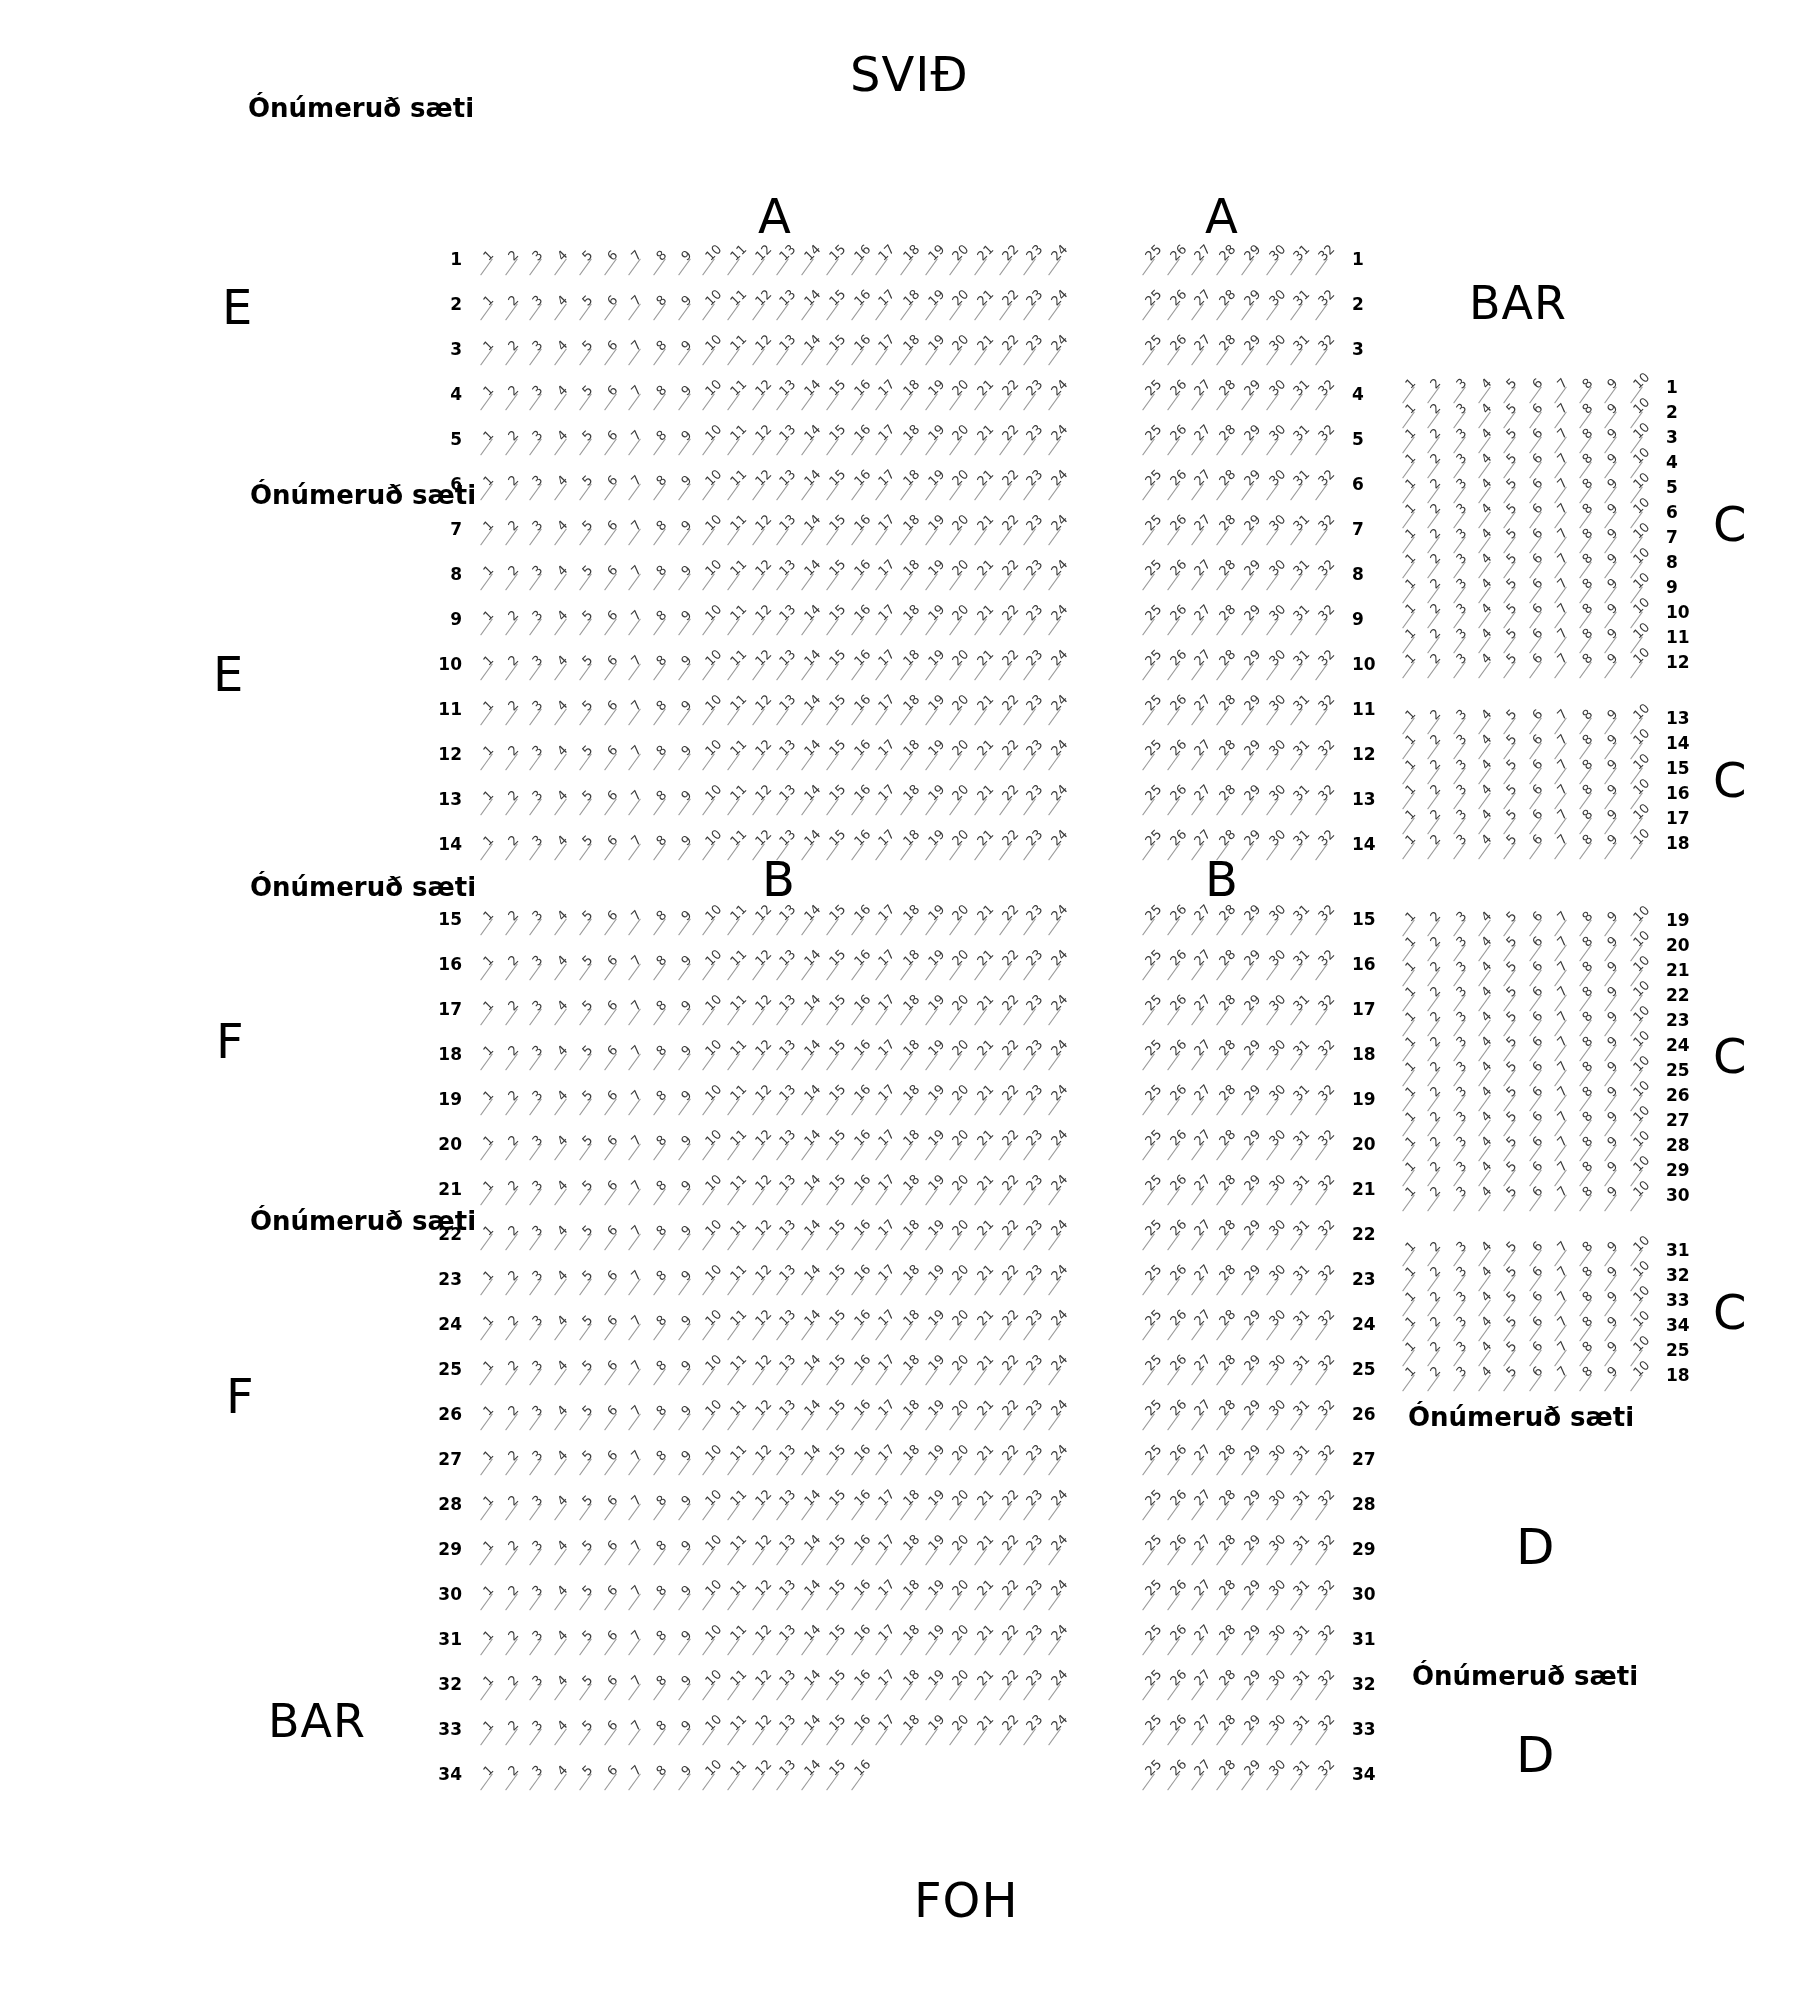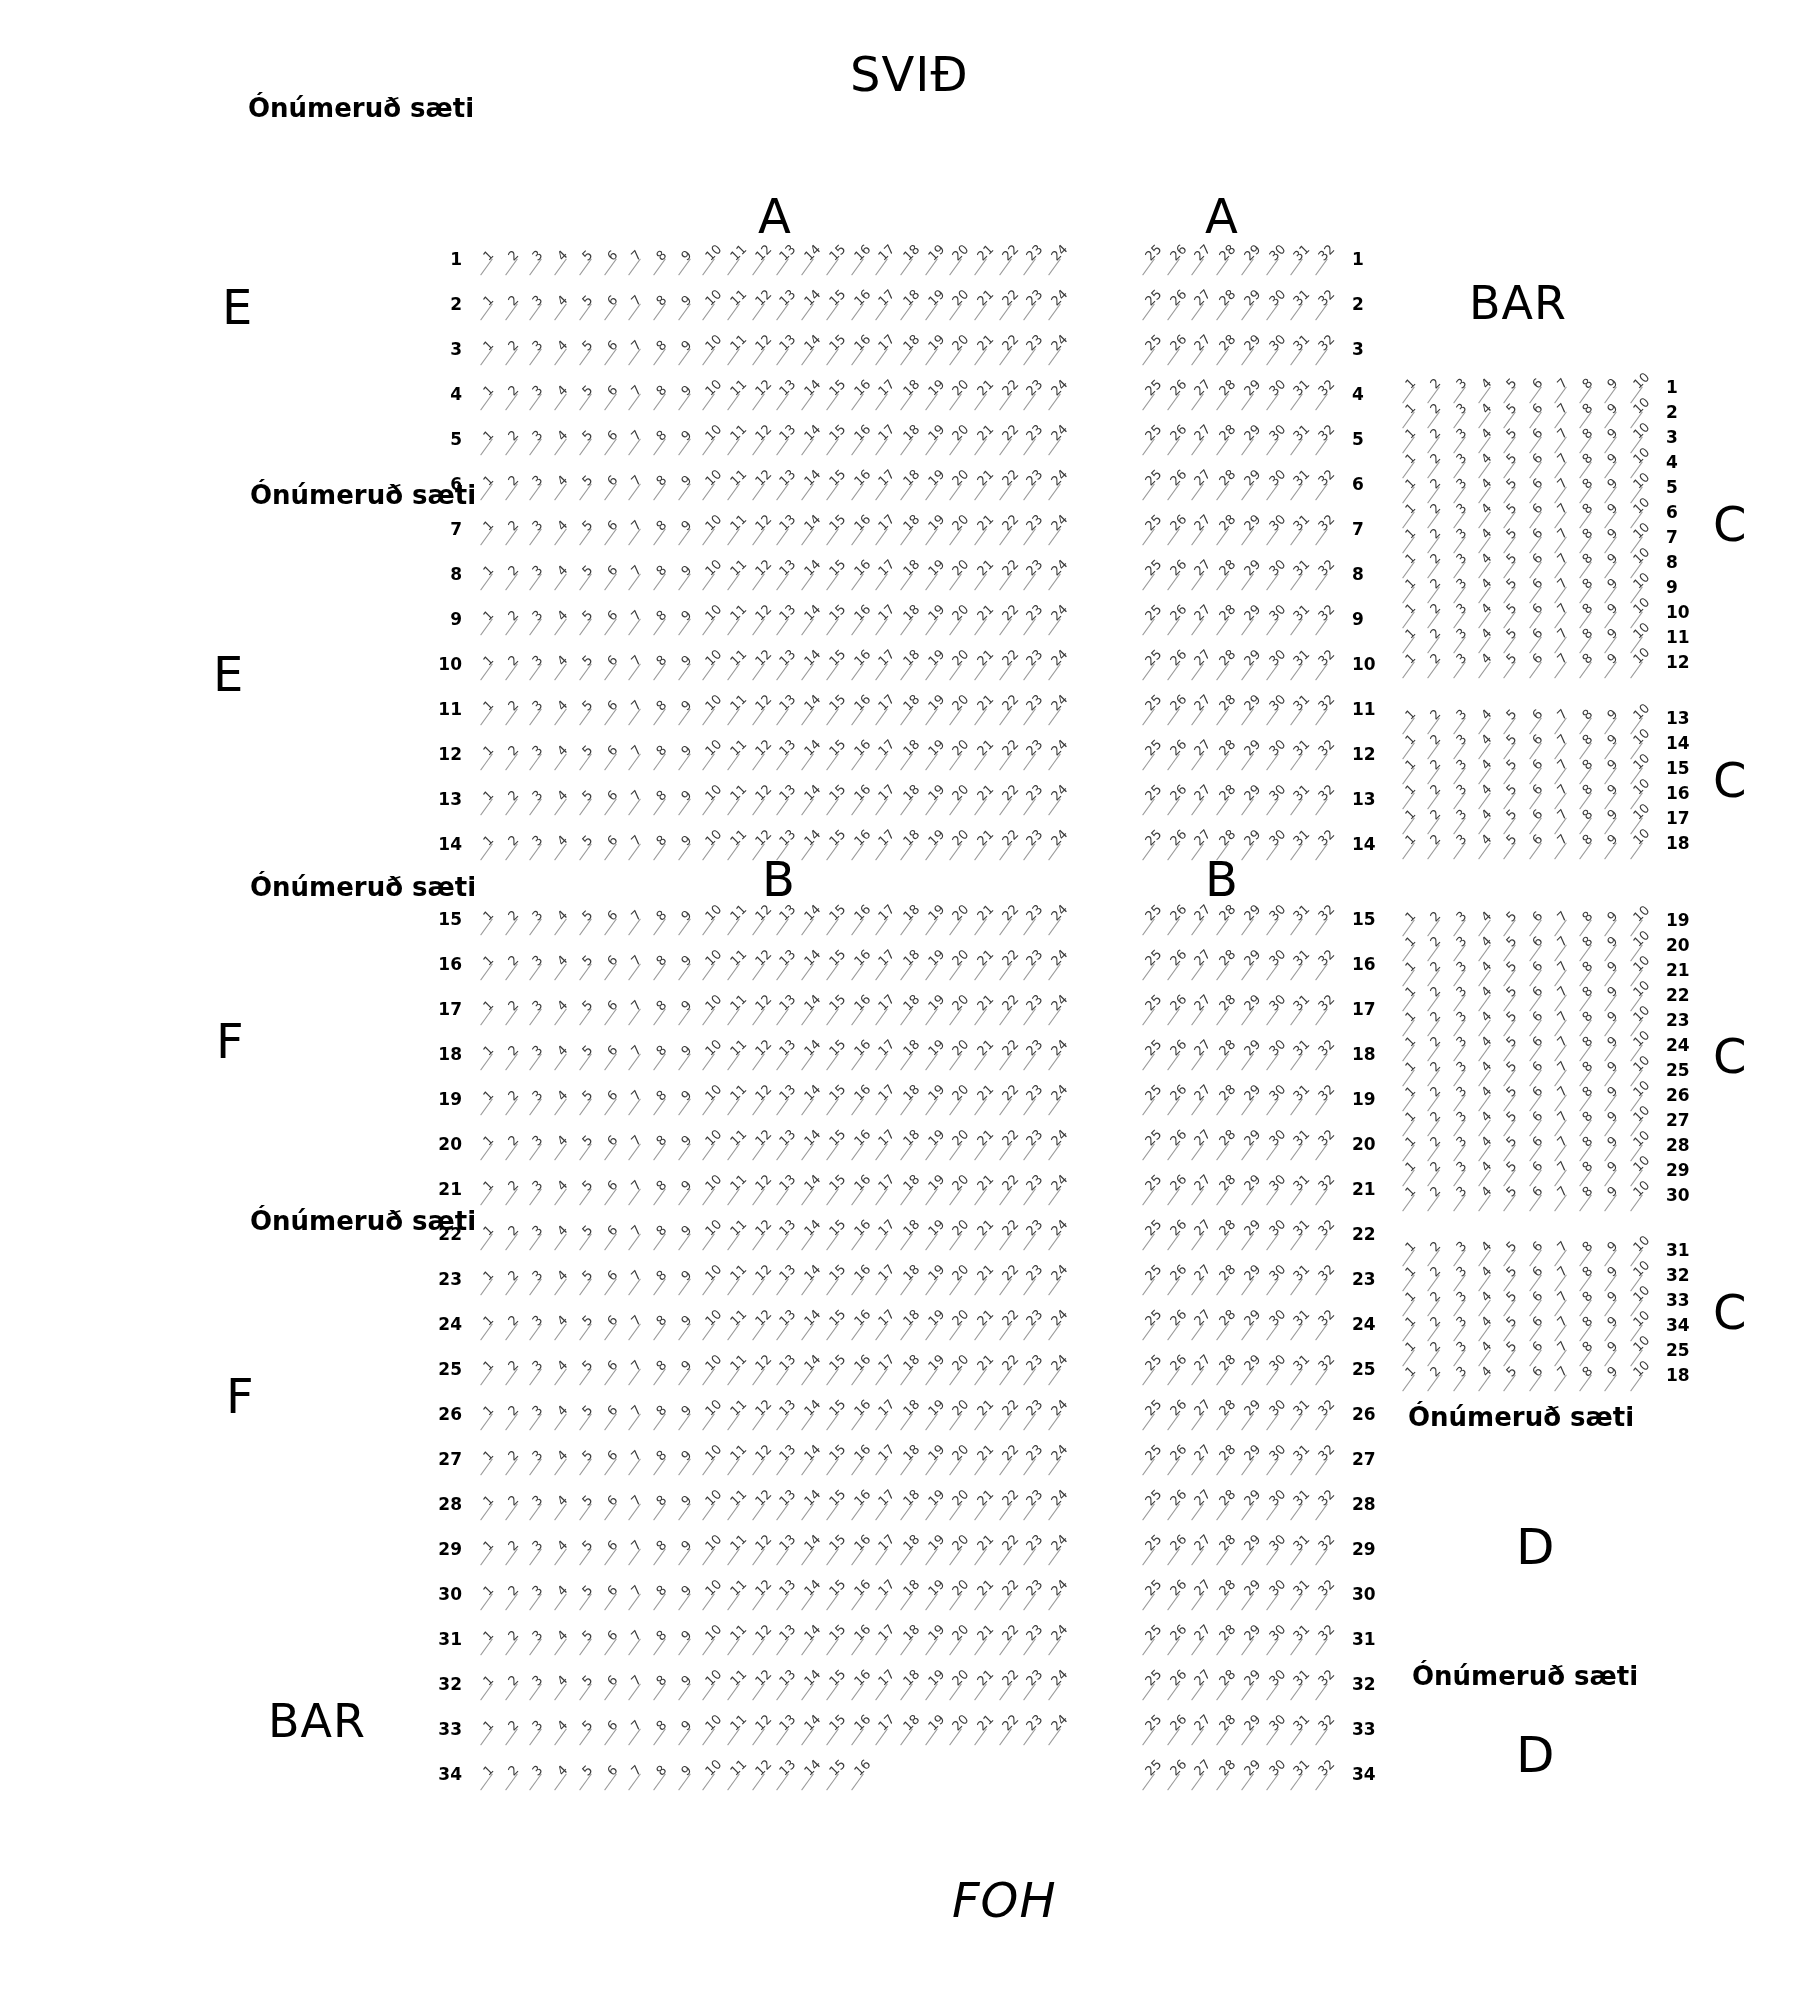--- a/index.html
+++ b/index.html
@@ -59,21 +59,21 @@
   <div class="big" style="left:1469px; top:280px; font-size:46px;">BAR</div>
   <div class="big" style="left:1713px; top:500px;">C</div>
   <div class="big" style="left:1713px; top:756px;">C</div>
   <div class="big" style="left:1713px; top:1032px;">C</div>
   <div class="big" style="left:1713px; top:1288px;">C</div>
   <div class="unnum" style="left:1408px; top:1402px;">Ónúmeruð sæti</div>
   <div class="big" style="left:1516px; top:1522px; font-size:50px;">D</div>
   <div class="unnum" style="left:1412px; top:1661px;">Ónúmeruð sæti</div>
   <div class="big" style="left:1516px; top:1730px; font-size:50px;">D</div>
 
-  <div class="big" style="left:952px; top:1876px;font-style:italic;">FOH</div>
+  <div class="big" style="left:914px; top:1876px;">FOH</div>
 
   <div class="seatblock">
       <div class="rowlabel left" style="left: 420px; top: 250px;">1</div>
       <div class="seat" style="left: 482px; top: 251px;">
         <span>1</span>
       </div>
       <div class="seat" style="left: 506.7px; top: 251px;">
         <span>2</span>
       </div>
       <div class="seat" style="left: 531.4px; top: 251px;">

